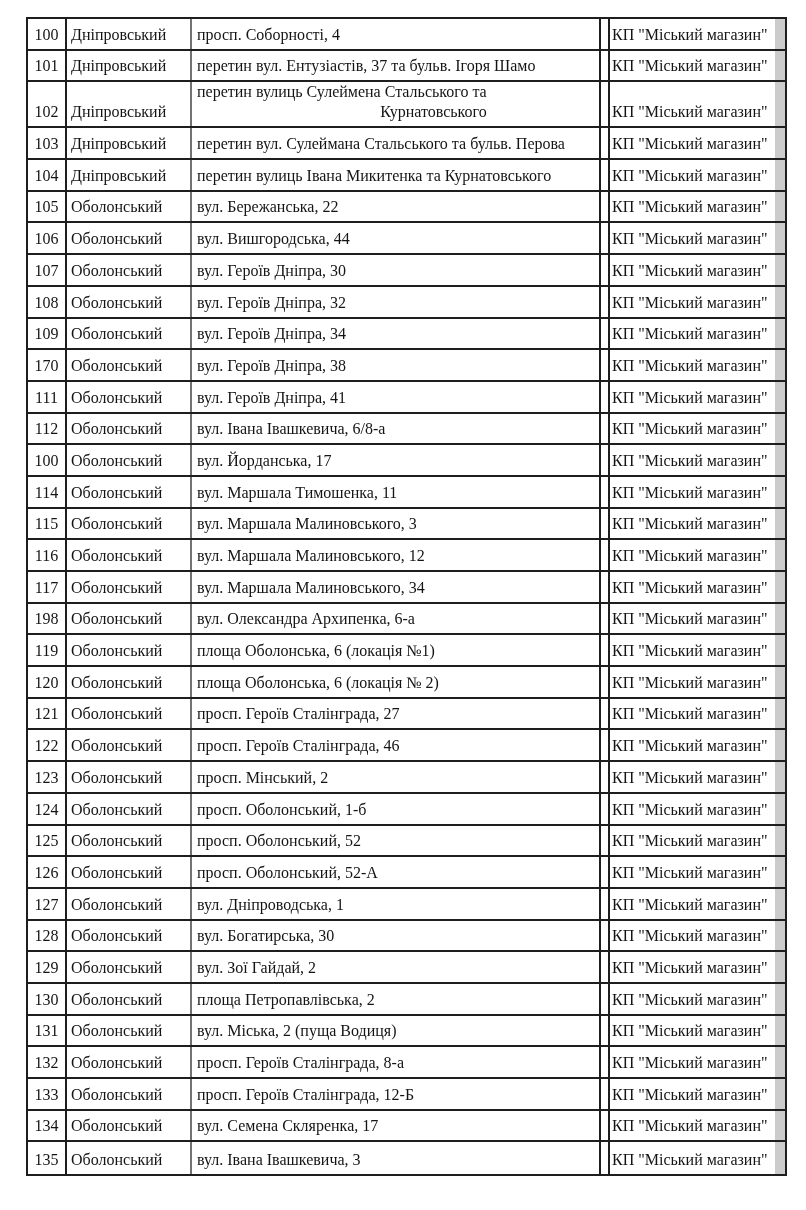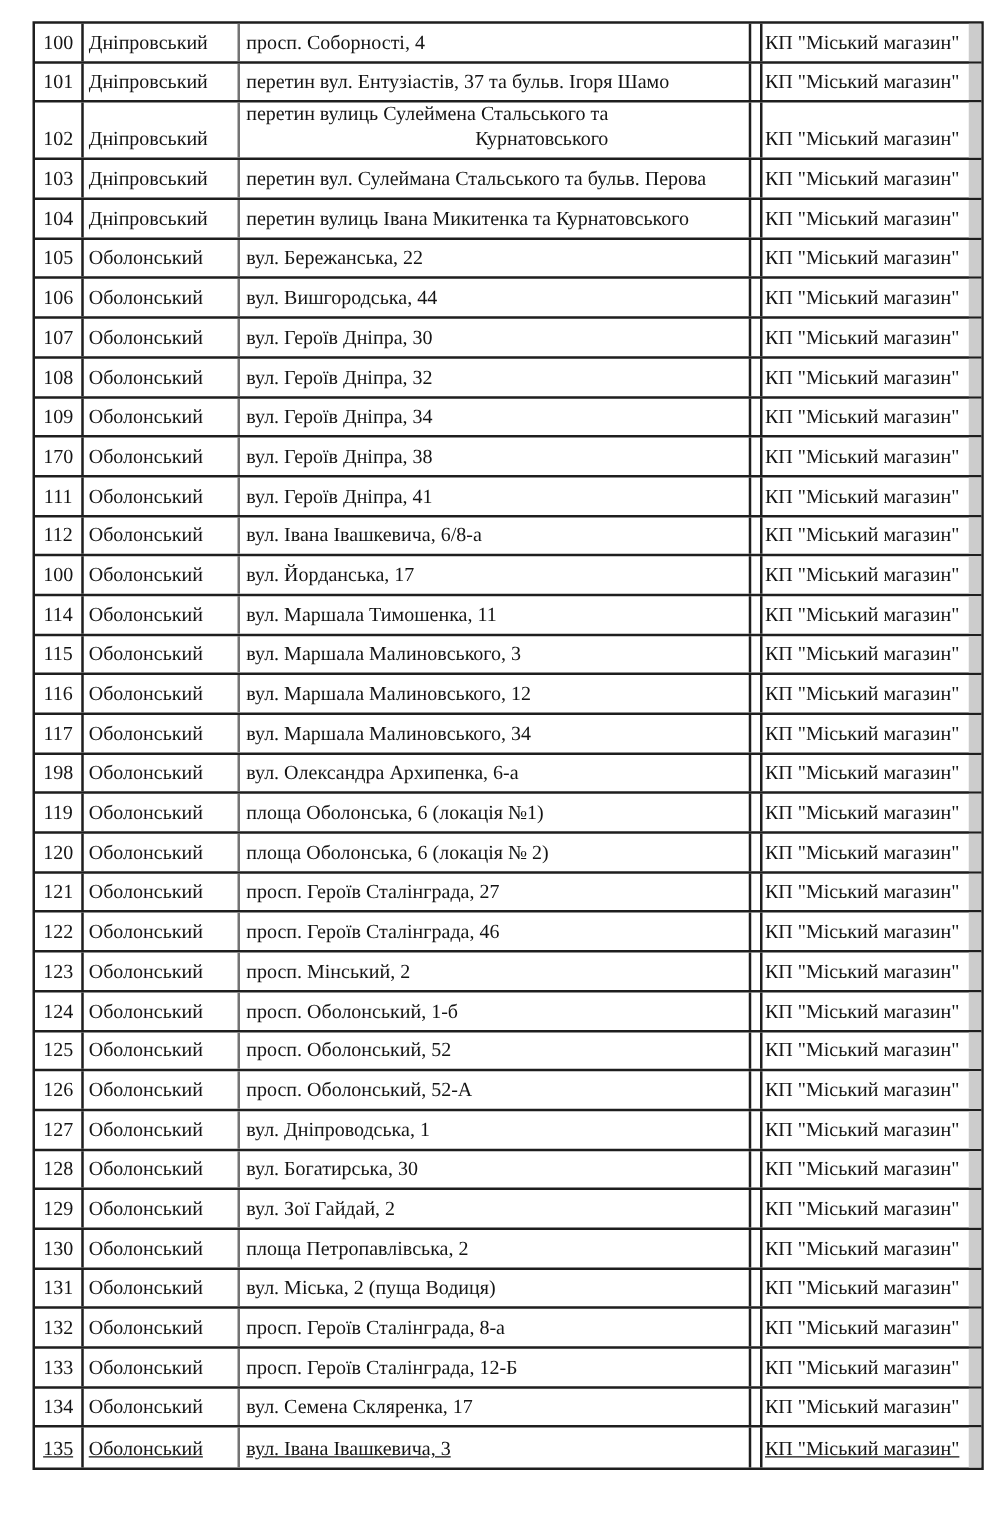--- a/index.html
+++ b/index.html
@@ -25,21 +25,20 @@
   }
   .row {
     display: grid;
     grid-template-columns: 39px 125px 409px 9px 165px 10px;
     min-height: 31.7px;
     border-bottom: 2px solid #1e1e1e;
     box-sizing: border-box;
   }
   .row:last-child {
     border-bottom: none;
-    text-decoration: underline;
   }
   .cell {
     box-sizing: border-box;
     display: flex;
     align-items: flex-end;
     font-size: 16px;
     line-height: 20px;
     padding-bottom: 4px;
   }
   .cell-num {

